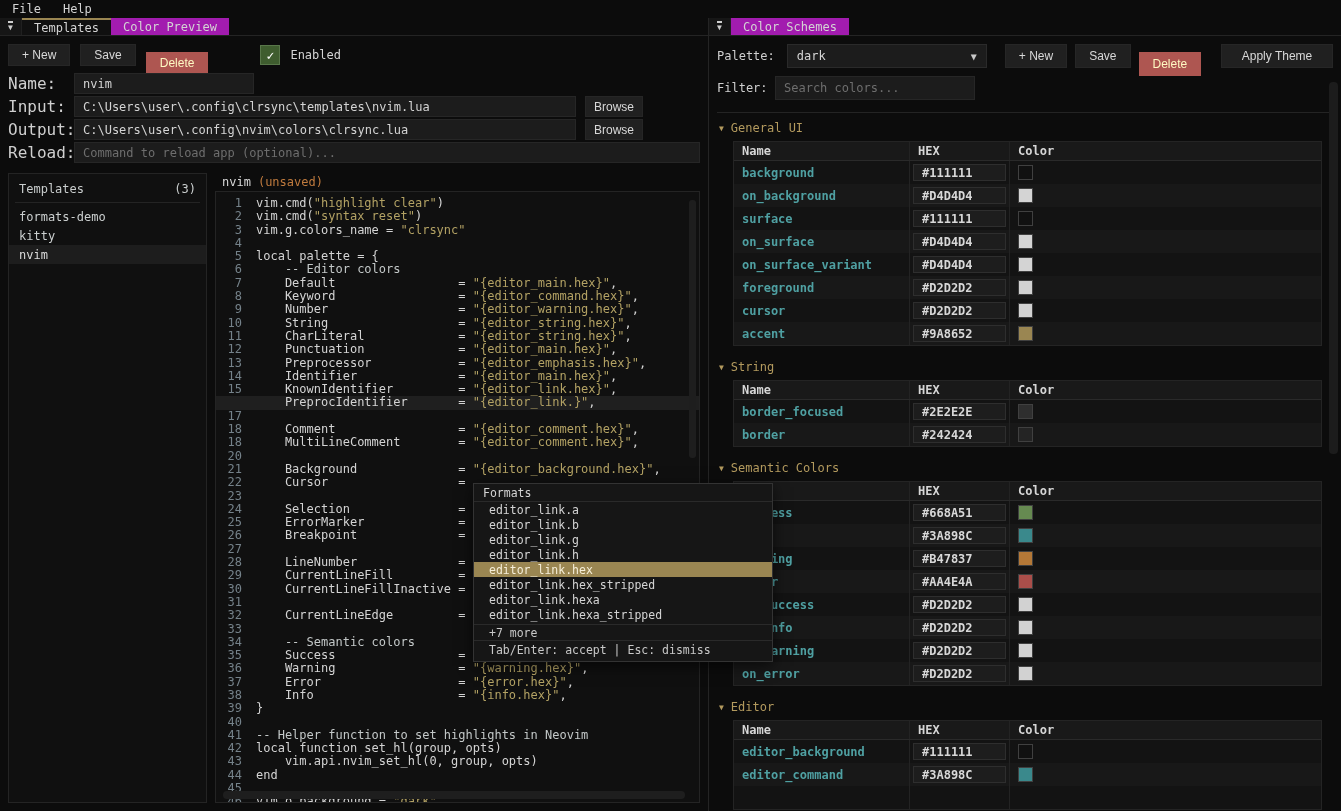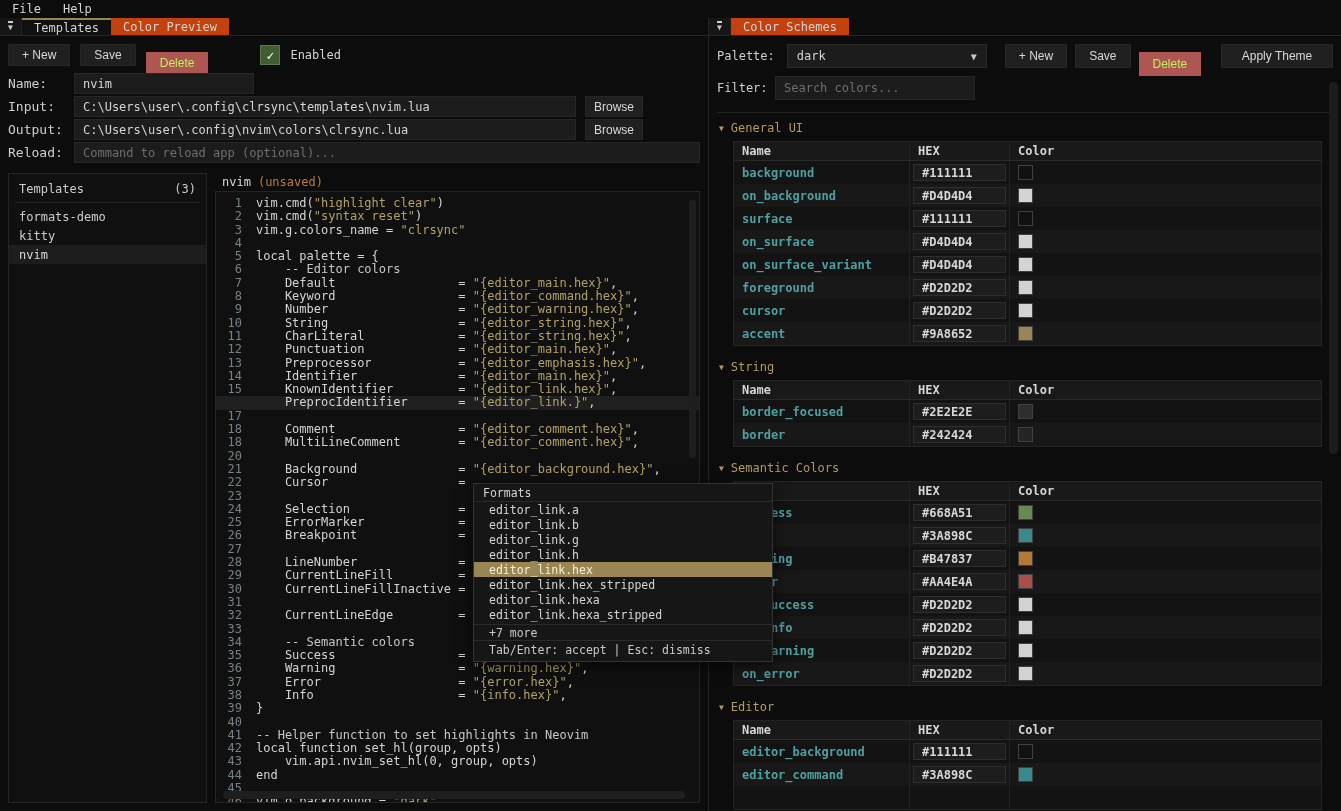--- a/index.html
+++ b/index.html
@@ -13,33 +13,33 @@
 
   .main { display:flex; height:793px; }
   .left-panel { width:708px; display:flex; flex-direction:column; }
   .vdivider { width:1px; background:#242424; }
   .right-panel { flex:1; display:flex; flex-direction:column; position:relative; overflow:hidden; }
 
   
   .tabbar { height:18px; display:flex; align-items:flex-end; border-bottom:1px solid #242424; }
   .collapse-btn { width:22px; height:17px; display:flex; align-items:center; justify-content:center; background:#161616; border-right:1px solid #202020; }
   .collapse-glyph { display:inline-block; font-size:8px; line-height:8px; color:#cfcfcf; border-top:2px solid #cfcfcf; padding-top:1px; }
-  .tab { height:17px; padding:0 12px; display:flex; align-items:center; font-size:12px; color:#d4d4d4; background:#c2410c; }
+  .tab { height:17px; padding:0 12px; display:flex; align-items:center; font-size:12px; color:#d4d4d4; background:#a21caf; }
   .tab.active { background:#101010; border-top:2px solid #9a8652; }
 
   
   .toolbar { display:flex; align-items:center; gap:10px; margin:8px 8px 0 8px; height:22px; }
   .btn { height:22px; padding:0 13px; display:inline-flex; align-items:center; justify-content:center; background:#202020; color:#d8d8d8; font-size:12px; border:1px solid #262626; cursor:pointer; }
-  .btn.danger { background:#ae5651; border-color:#ae5651; color:#bef264;margin-top:16px; }
+  .btn.danger { background:#ae5651; border-color:#ae5651; color:#fef9c3;margin-top:16px; }
   .checkbox { width:20px; height:20px; background:#3f5d2f; border:1px solid #59774a; display:flex; align-items:center; justify-content:center; color:#ffffff; font-size:13px; margin-left:42px; }
   .chk-label { color:#d4d4d4; }
 
   .form { margin-top:7px; }
   .form-row { display:flex; align-items:center; height:21px; margin:0 8px 2px 8px; }
-  .form-row label { width:66px; color:#cfcfcf; font-size:13px; }
+  .form-row label { width:66px; color:#cfcfcf; font-size:16px; }
   .tinput { height:21px; background:#1c1c1c; border:1px solid #262626; color:#d4d4d4; font-family:"DejaVu Sans Mono",monospace; font-size:12px; padding:0 8px; outline:none; }
   .tinput::placeholder { color:#6e6e6e; }
   .w-name { width:180px; }
   .w-path { width:502px; }
   .w-reload { flex:1; }
   .browse { height:21px; margin-left:9px; padding:0 8px; }
 
   
   .left-body { flex:1; display:flex; gap:8px; margin:8px 8px 8px 8px; min-height:0; }
   .tpl-panel { width:199px; border:1px solid #242424; background:#101010; padding:6px 0; }

